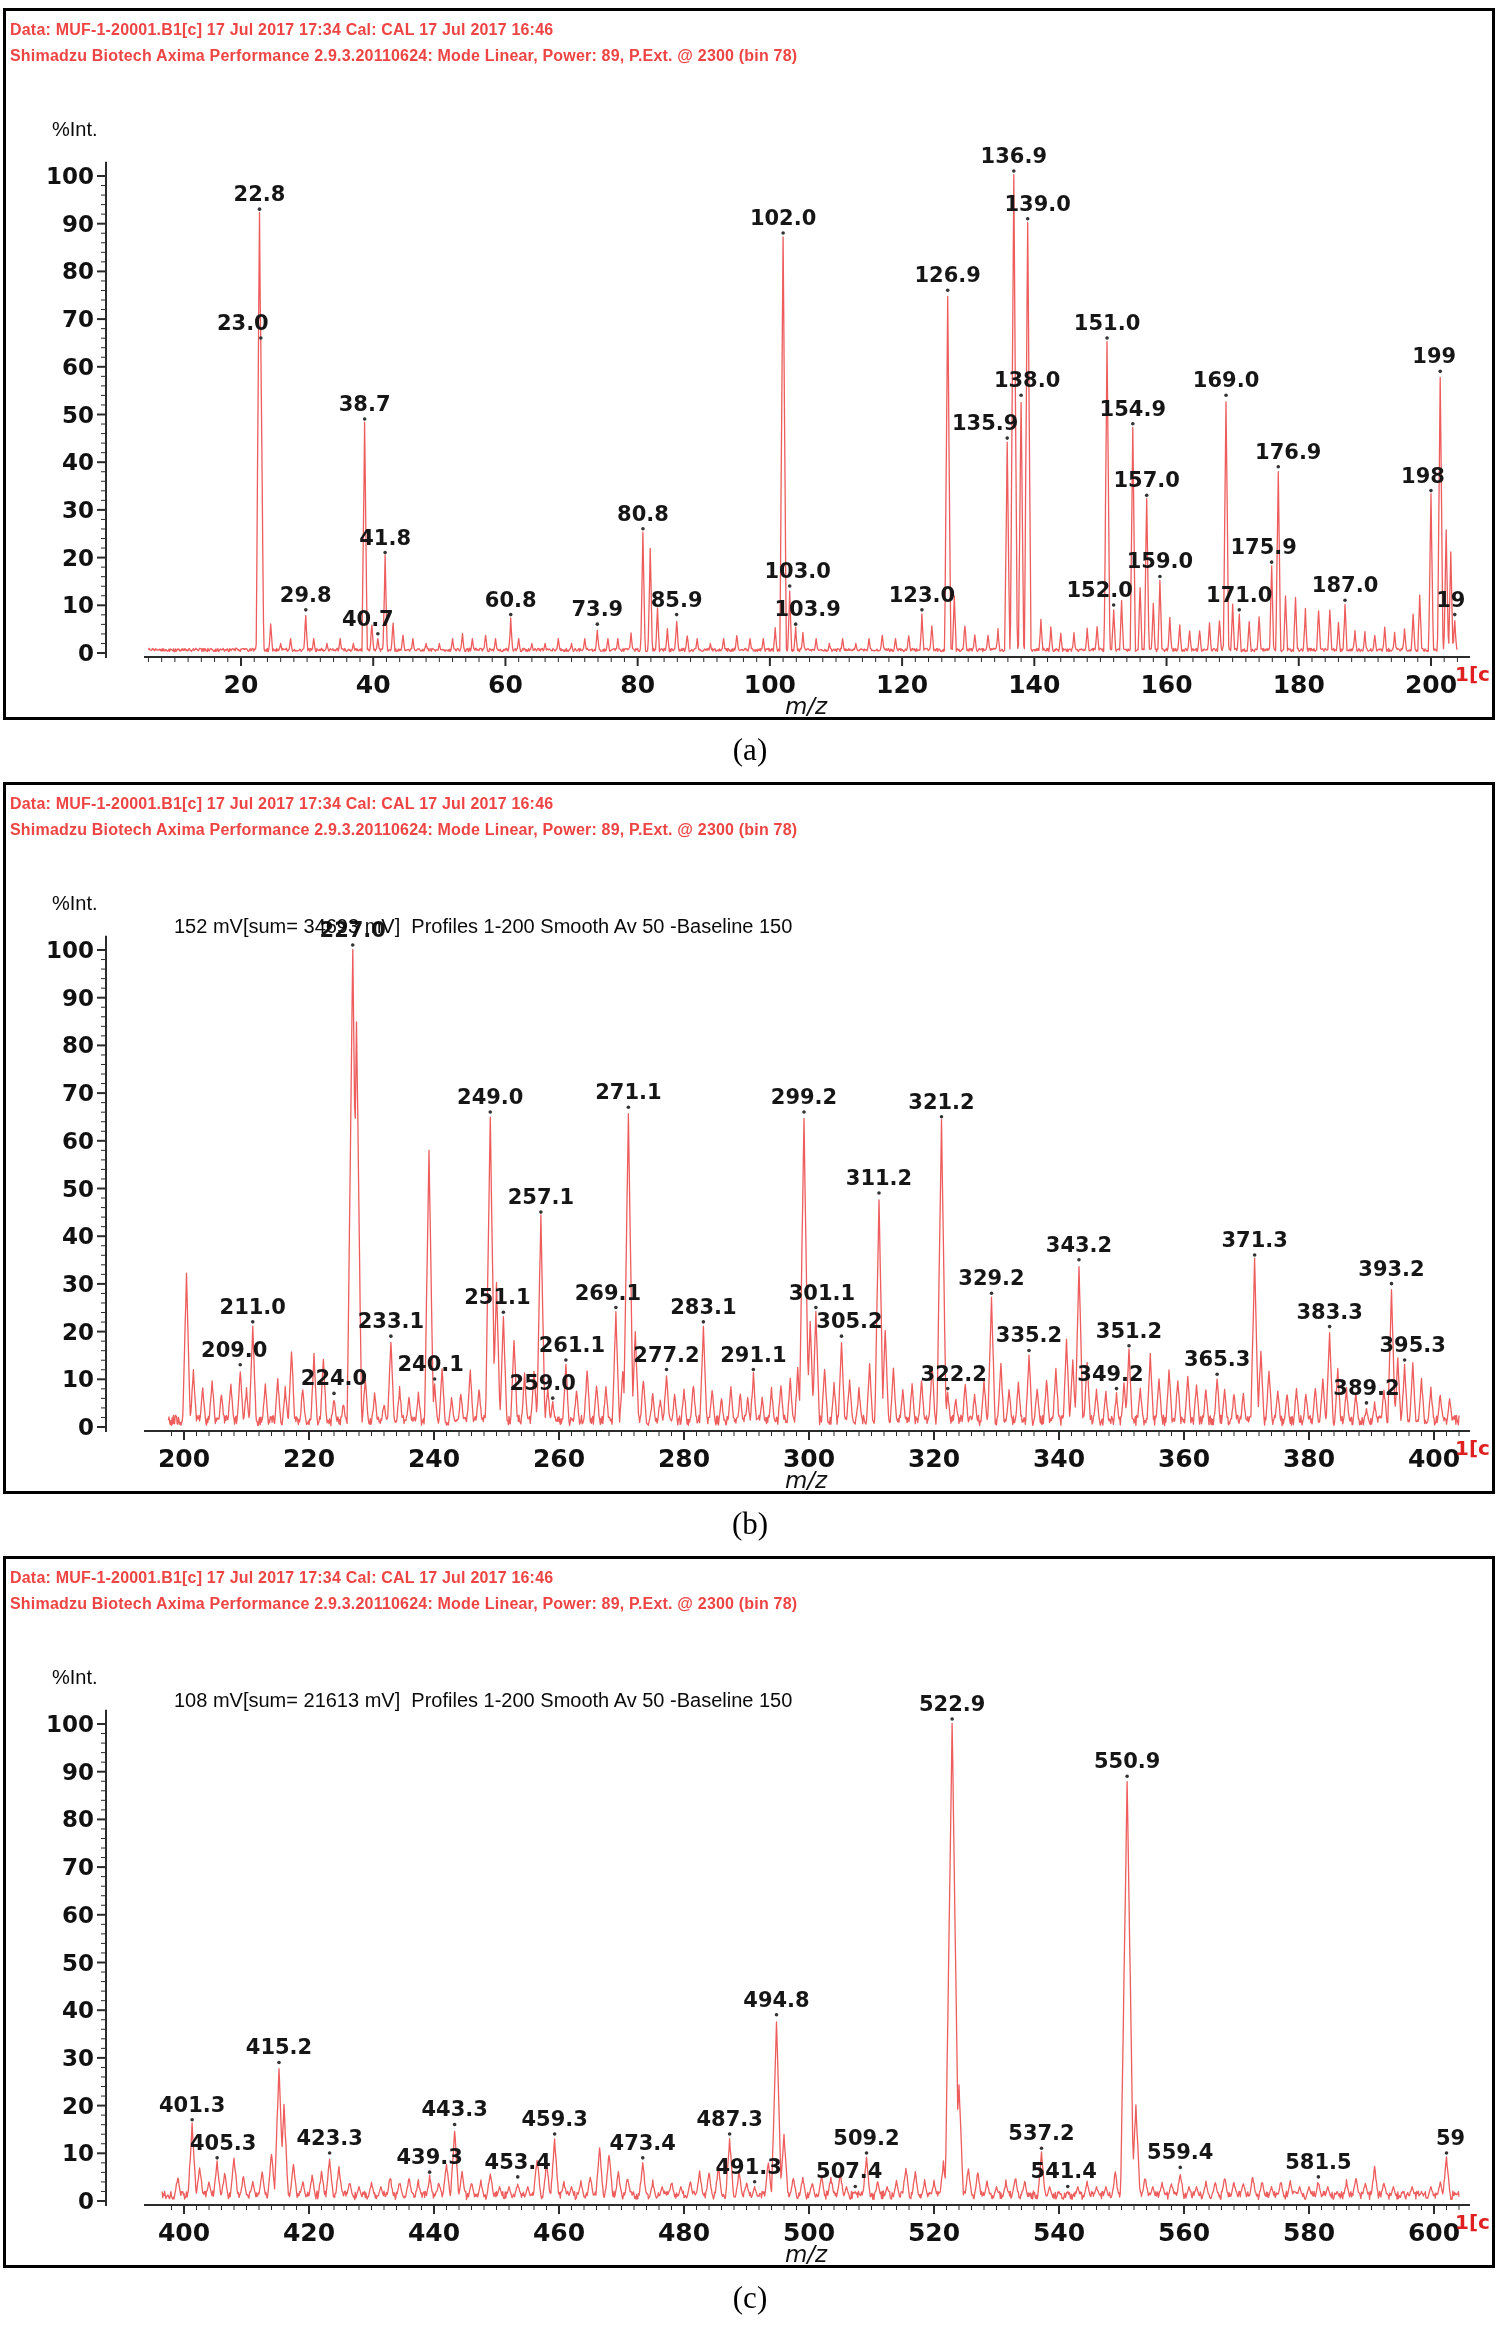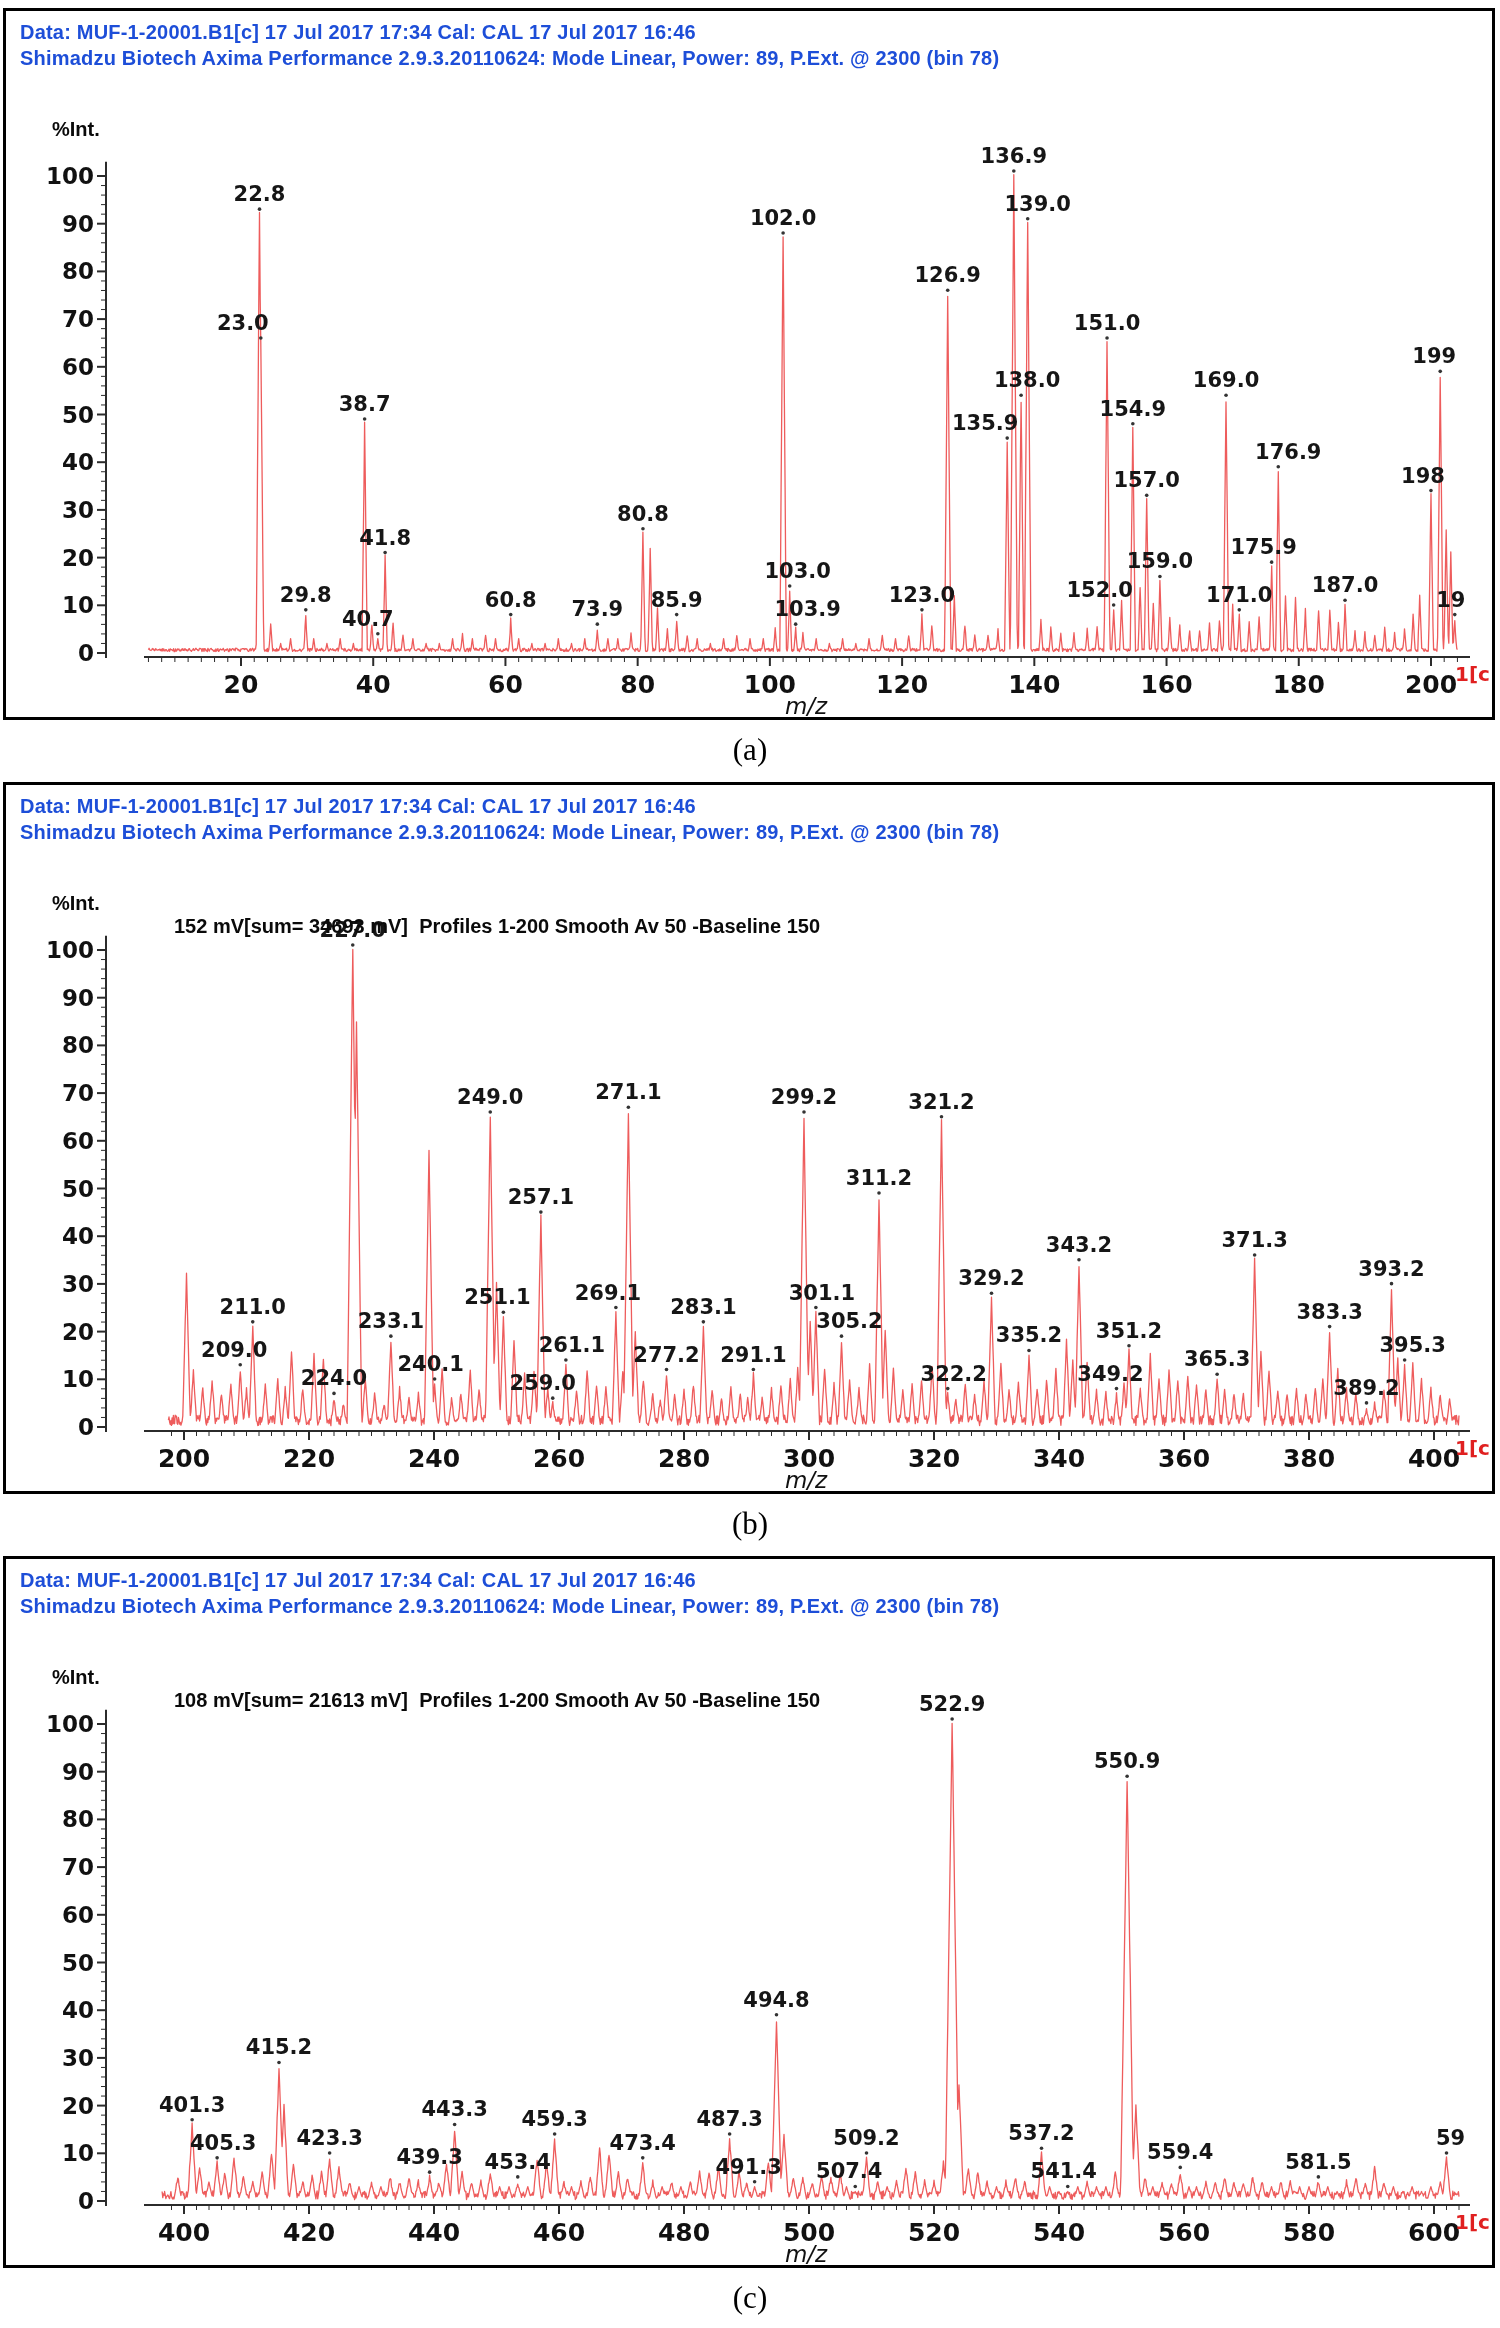--- a/index.html
+++ b/index.html
@@ -1,25 +1,25 @@
 <!DOCTYPE html>
 <html><head>
 <meta charset="utf-8">
 <style>
   html,body{margin:0;padding:0;background:#ffffff;}
   body{width:1500px;font-family:"Liberation Sans",sans-serif;}
   .page{width:1500px;padding:8px 0 0 0;box-sizing:border-box;background:#fff;}
   .panel{position:relative;width:1492px;height:712px;margin:0 3px;border:3px solid #000;
          box-sizing:border-box;background:#fff;overflow:hidden;}
   .panel svg.spec{position:absolute;left:0;top:0;width:1486px;height:706px;display:block;}
-  .hdr{position:absolute;left:14px;color:#1d4ed8;font-size:20px;font-weight:600;
+  .hdr{position:absolute;left:4px;color:#ef4444;font-size:16px;font-weight:600;
        letter-spacing:0.2px;white-space:pre;z-index:2;}
   .hdr1{top:10px;}
   .hdr2{top:36px;}
-  .infoline{position:absolute;left:0;top:84px;width:100%;font-size:20px;font-weight:700;
+  .infoline{position:absolute;left:0;top:84px;width:100%;font-size:20px;font-weight:400;
             color:#0a0a0a;white-space:pre;z-index:2;}
   .yint{position:absolute;left:46px;}
   .acq{position:absolute;left:168px;}
   .caption{width:1500px;text-align:center;font-family:"Liberation Serif",serif;
            font-size:31px;color:#000;padding:12px 0 14px 0;}
 </style>
 </head>
 <body>
 
 <div class="page">

